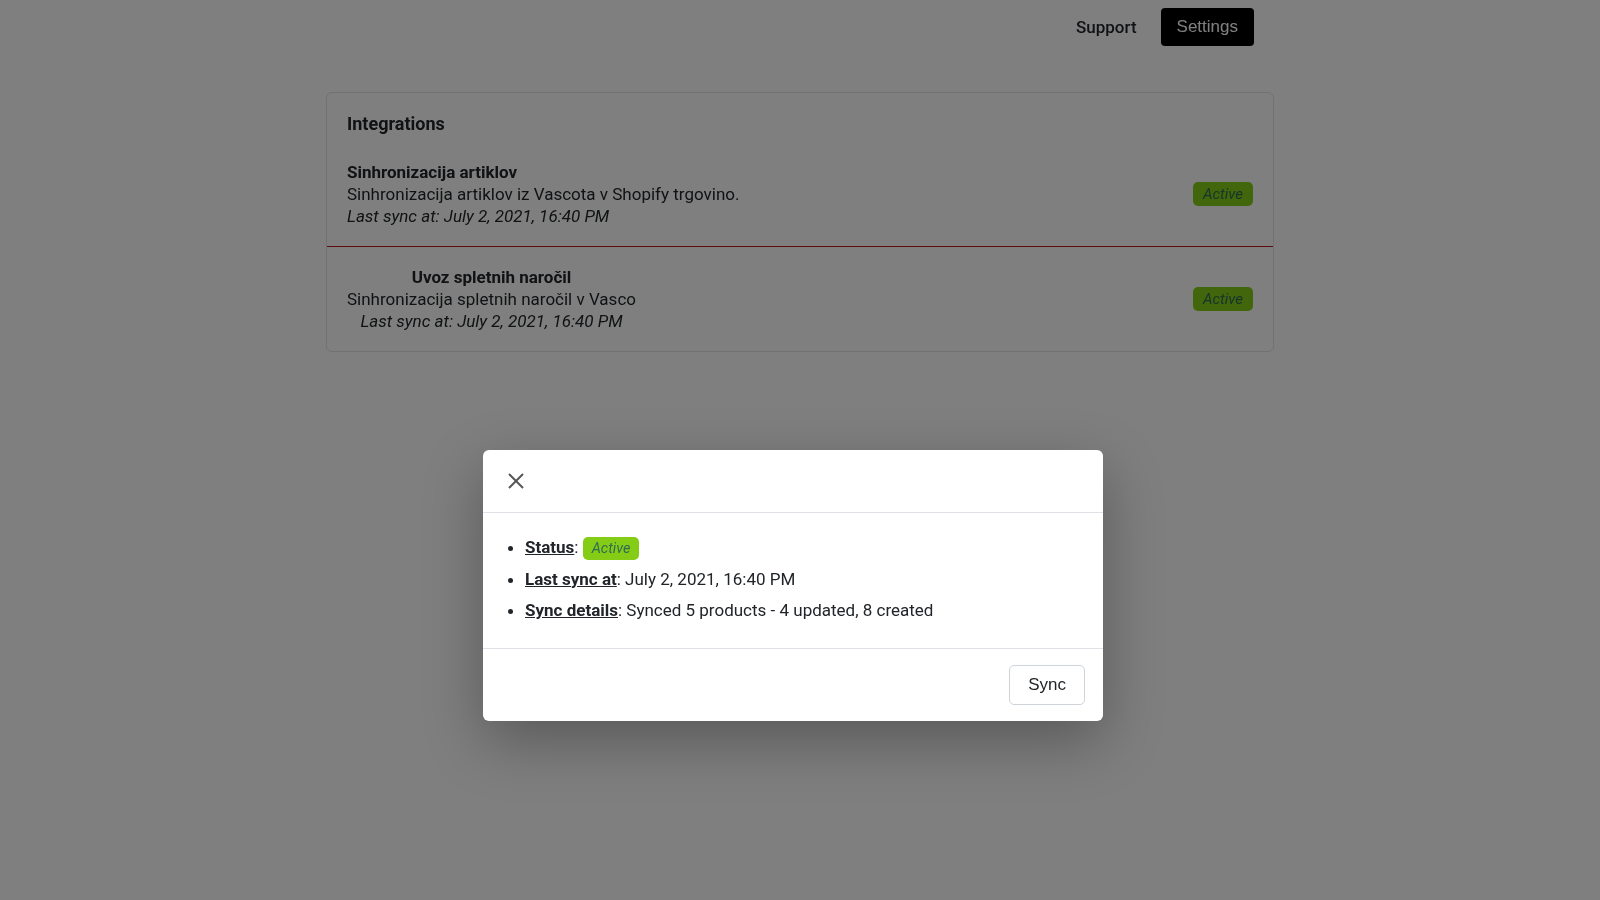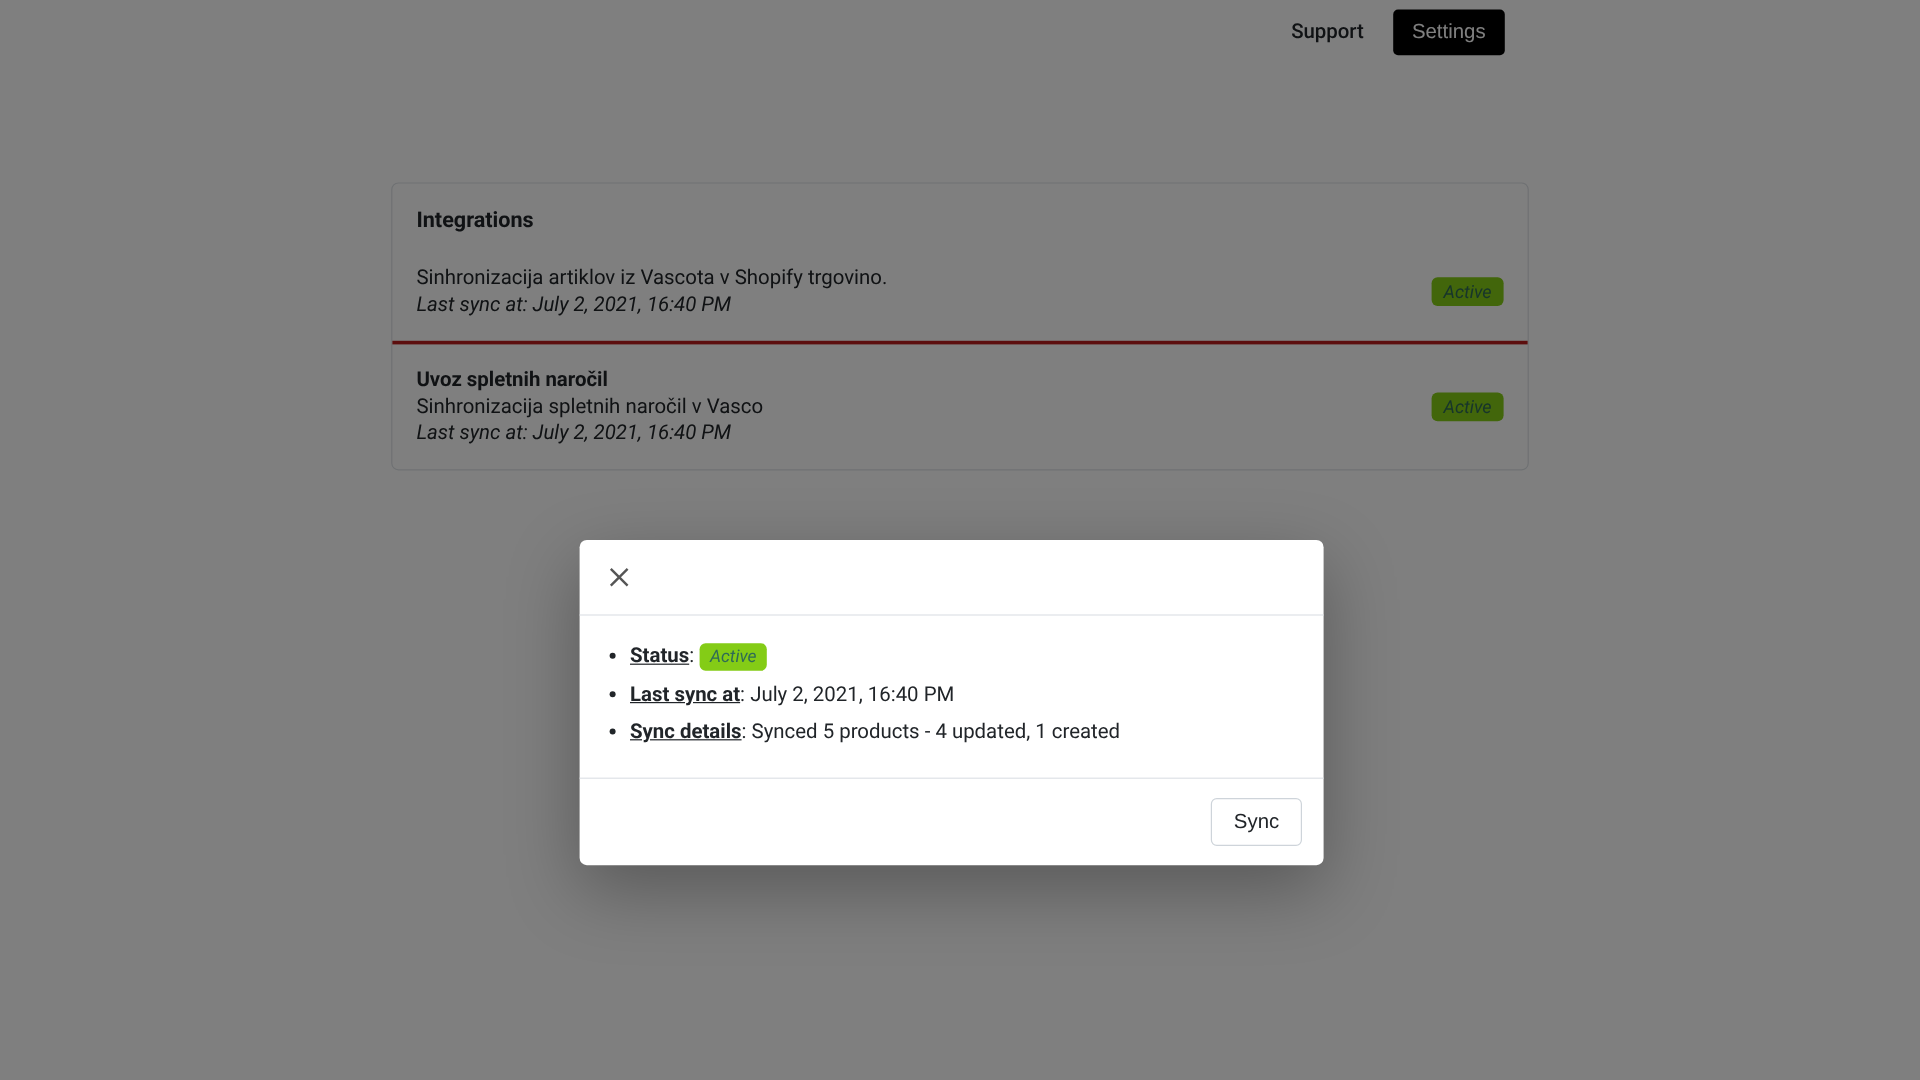--- a/index.html
+++ b/index.html
@@ -32,42 +32,43 @@
       border: none;
       border-radius: 4px;
       padding: 9px 16px;
       font-size: 17px;
       font-weight: 500;
       cursor: pointer;
     }
 
     .container {
       width: 948px;
-      margin: 96px auto 0;
+      margin: 36px auto 0;
     }
 
     .card {
       border: 1px solid #dee2e6;
       border-radius: 6px;
       background: #fff;
     }
     .card-header {
       padding: 20px 20px 8px 20px;
       font-size: 18px;
       font-weight: 700;
       color: #212529;
     }
     .integration-item {
       display: flex;
       align-items: center;
       justify-content: space-between;
       padding: 20px;
     }
     .integration-item + .integration-item {
-      border-top: 3px solid #b91c1c;
+      border-top: 1px solid #b91c1c;
+      text-align: center;
     }
     .integration-title {
       font-size: 17px;
       font-weight: 700;
       color: #212529;
       margin-bottom: 2px;
     }
     .integration-desc {
       font-size: 17px;
       color: #212529;
@@ -172,20 +173,21 @@
   <span class="nav-link">Support</span>
   <button class="btn-settings">Settings</button>
 </div>
 
 <div class="container">
   <div class="card">
     <div class="card-header">Integrations</div>
 
     <div class="integration-item">
       <div>
+        <div class="integration-title">Sinhronizacija artiklov</div>
         <div class="integration-desc">Sinhronizacija artiklov iz Vascota v Shopify trgovino.</div>
         <div class="integration-sync">Last sync at: July 2, 2021, 16:40 PM</div>
       </div>
       <span class="badge-active">Active</span>
     </div>
 
     <div class="integration-item">
       <div>
         <div class="integration-title">Uvoz spletnih naročil</div>
         <div class="integration-desc">Sinhronizacija spletnih naročil v Vasco</div>
@@ -212,20 +214,20 @@
       <li>
         <strong>Status</strong>:
         <span class="badge-active small">Active</span>
       </li>
       <li>
         <strong>Last sync at</strong>:
         <span>July 2, 2021, 16:40 PM</span>
       </li>
       <li>
         <strong>Sync details</strong>:
-        <span>Synced 5 products - 4 updated, 1 created</span>
+        <span>Synced 5 products - 4 updated, 8 created</span>
       </li>
     </ul>
   </div>
   <div class="modal-footer">
     <button class="btn-close">Sync</button>
   </div>
 </div>
 
 </body></html>

